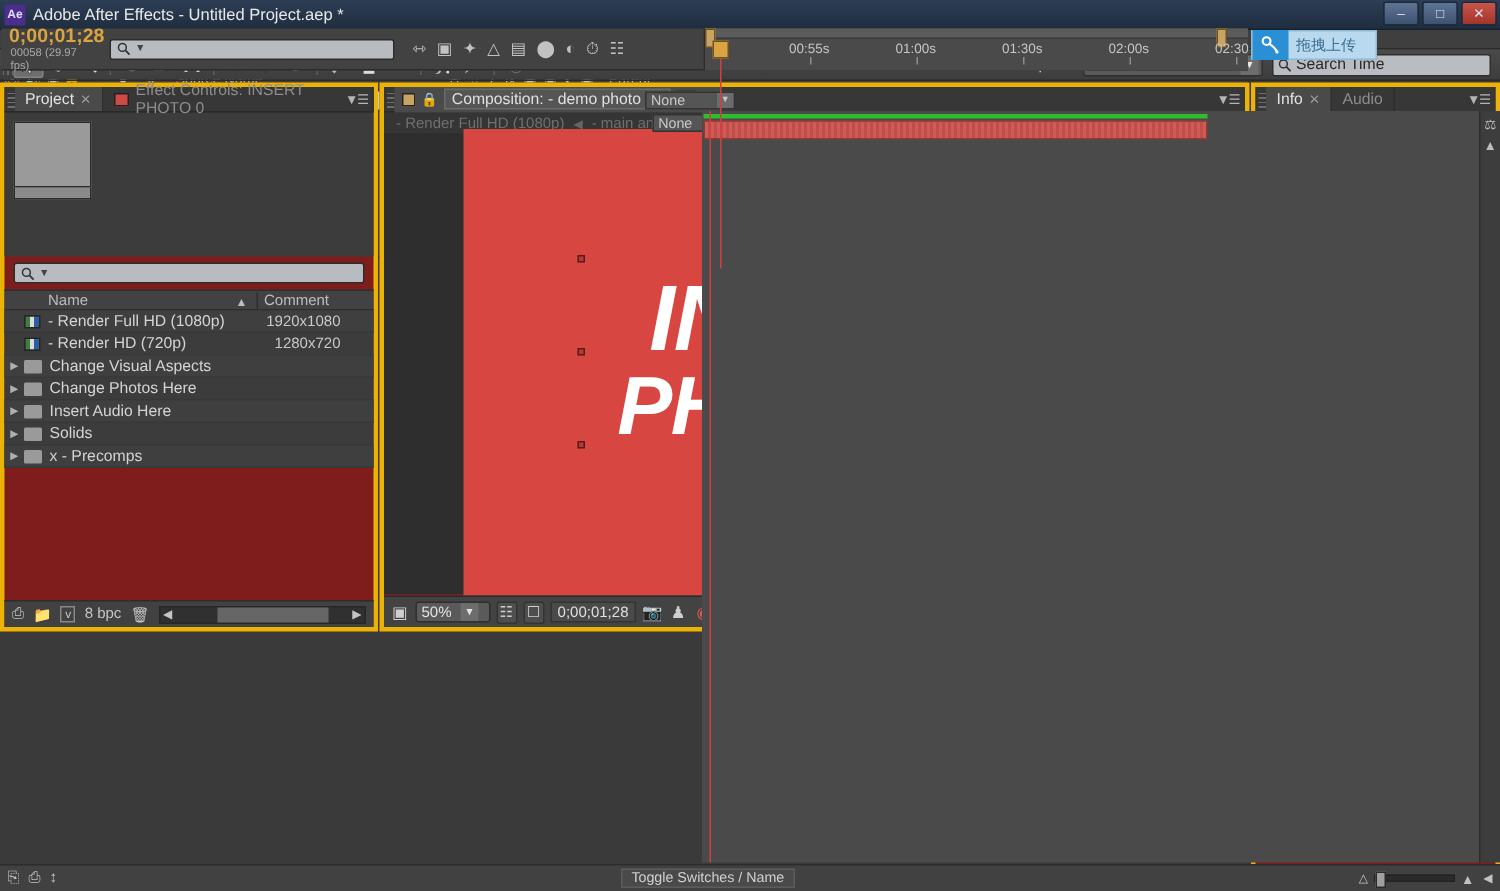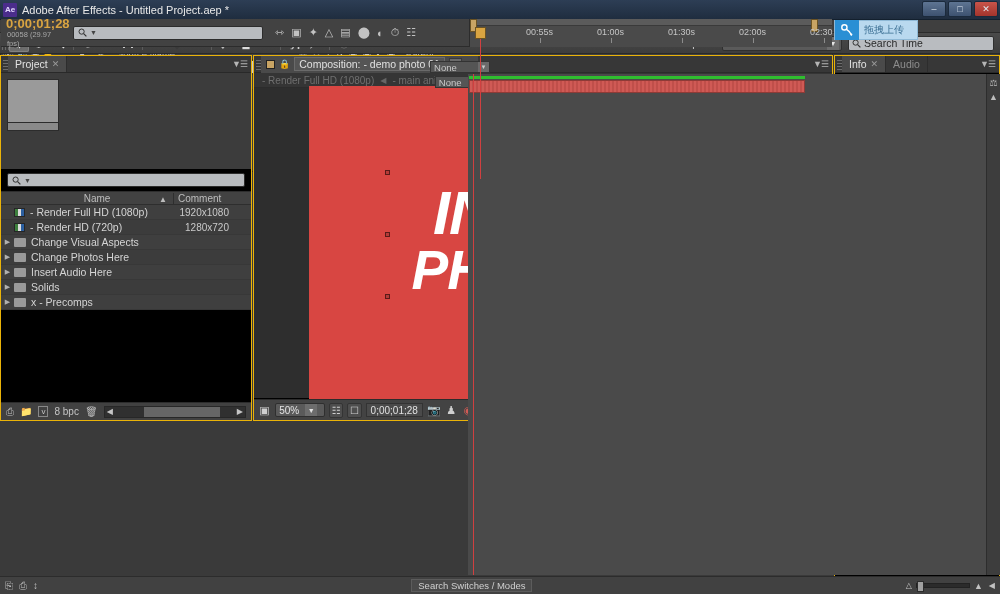--- a/index.html
+++ b/index.html
@@ -81,21 +81,21 @@
     background: #b9d9ef; border: 1px solid #8fb9d6;
     display: flex; align-items: center; z-index: 40;
   }
   .upload-badge .ico {
     width: 24px; height: 20px; background: #2a8fd4; color: #fff;
     display: flex; align-items: center; justify-content: center; font-size: 12px;
   }
   .upload-badge .txt { font-size: 10px; color: #3b6f93; padding-left: 5px; }
 
   
-  .panel { position: absolute; background: #000000; border: 1px solid #eab308; }
+  .panel { position: absolute; background: #7f1d1d; border: 3px solid #eab308; }
   .panel-tabs {
     height: 17px; background: #373737; display: flex; align-items: stretch;
     border-bottom: 1px solid #292929; position: relative;
   }
   .ptab {
     display: flex; align-items: center; gap: 4px; padding: 0 7px;
     font-size: 10.5px; color: #8d8d8d; background: #373737;
     border-right: 1px solid #2d2d2d;
   }
   .ptab.active { background: #4a4a4a; color: #e2e2e2; }
@@ -111,21 +111,21 @@
   .proj-thumb-bar { width: 52px; height: 8px; background: #8a8a8a; border: 1px solid #2c2c2c; border-top: none; }
   .proj-search {
     margin: 4px 6px 4px 6px; height: 14px; background: #b8bbbf;
     border: 1px solid #2c2c2c; border-radius: 2px; display: flex; align-items: center;
     gap: 3px; padding-left: 4px; color: #3a3a3a; font-size: 10px;
   }
   .proj-cols {
     height: 14px; background: #424242; border-top: 1px solid #2e2e2e; border-bottom: 1px solid #2e2e2e;
     display: flex; align-items: center; font-size: 10px; color: #bdbdbd;
   }
-  .col-name { padding-left: 20px; flex: 1; position: relative; text-align: center; }
+  .col-name { padding-left: 29px; flex: 1; position: relative; }
   .col-name .sortarr { position: absolute; right: 6px; top: 2px; font-size: 8px; }
   .col-comment { width: 78px; border-left: 1px solid #2e2e2e; padding-left: 4px; }
   .proj-list { background: #3c3c3c; }
   .prow { height: 15px; display: flex; align-items: center; font-size: 10.5px; color: #d4d4d4;
           border-bottom: 1px solid #383838; }
   .prow:nth-child(odd) { background: #3f3f3f; }
   .twirl { width: 13px; text-align: center; font-size: 7px; color: #b0b0b0; }
   .ficon { width: 12px; height: 9px; background: #9a9a9a; border-radius: 1px; margin-right: 5px; }
   .compicon { width: 11px; height: 9px; margin-right: 5px;
               background: linear-gradient(90deg,#3d7f3d 0 34%, #dcdcdc 34% 66%, #2b5fa0 66%);
@@ -436,20 +436,24 @@
   <div class="txt">拖拽上传</div>
 </div>
 
 <div class="panel" id="project">
   <div class="panel-tabs">
     <div class="dots"></div>
     <div class="ptab active">
       <span>Project</span>
       <span class="x">✕</span>
     </div>
+    <div class="ptab">
+      <span style="width:11px;height:9px;background:#cf4a44;border:1px solid #222;"></span>
+      <span>Effect Controls: INSERT PHOTO 0</span>
+    </div>
     <div class="pmenu">▼☰</div>
   </div>
   <div class="proj-thumb-area">
     <div class="proj-thumb"></div>
     <div class="proj-thumb-bar"></div>
   </div>
   <div class="proj-search">
     <svg width="9" height="9" viewBox="0 0 9 9">
           <circle cx="3.6" cy="3.6" r="2.6" fill="none" stroke="#333" stroke-width="1"></circle>
           <line x1="5.6" y1="5.6" x2="8.4" y2="8.4" stroke="#333" stroke-width="1.2"></line>
@@ -1014,21 +1018,21 @@
 
   <div class="tl-right-rail">
     <span style="font-size:9px;color:#bdbdbd;">⚖</span>
     <span style="font-size:9px;color:#bdbdbd;">▲</span>
   </div>
 
   <div class="tl-foot">
     <span>⎘</span>
     <span>⎙</span>
     <span>↕</span>
-    <div class="toggle-sw">Search Switches / Modes</div>
+    <div class="toggle-sw">Toggle Switches / Name</div>
     <div class="zoom-slider">
       <span style="font-size:8px;">△</span>
       <span class="zs-bar">
             <span class="zs-knob"></span>
           </span>
       <span style="font-size:9px;">▲</span>
     </div>
     <span style="font-size:8px;">◀</span>
   </div>
 </div>

